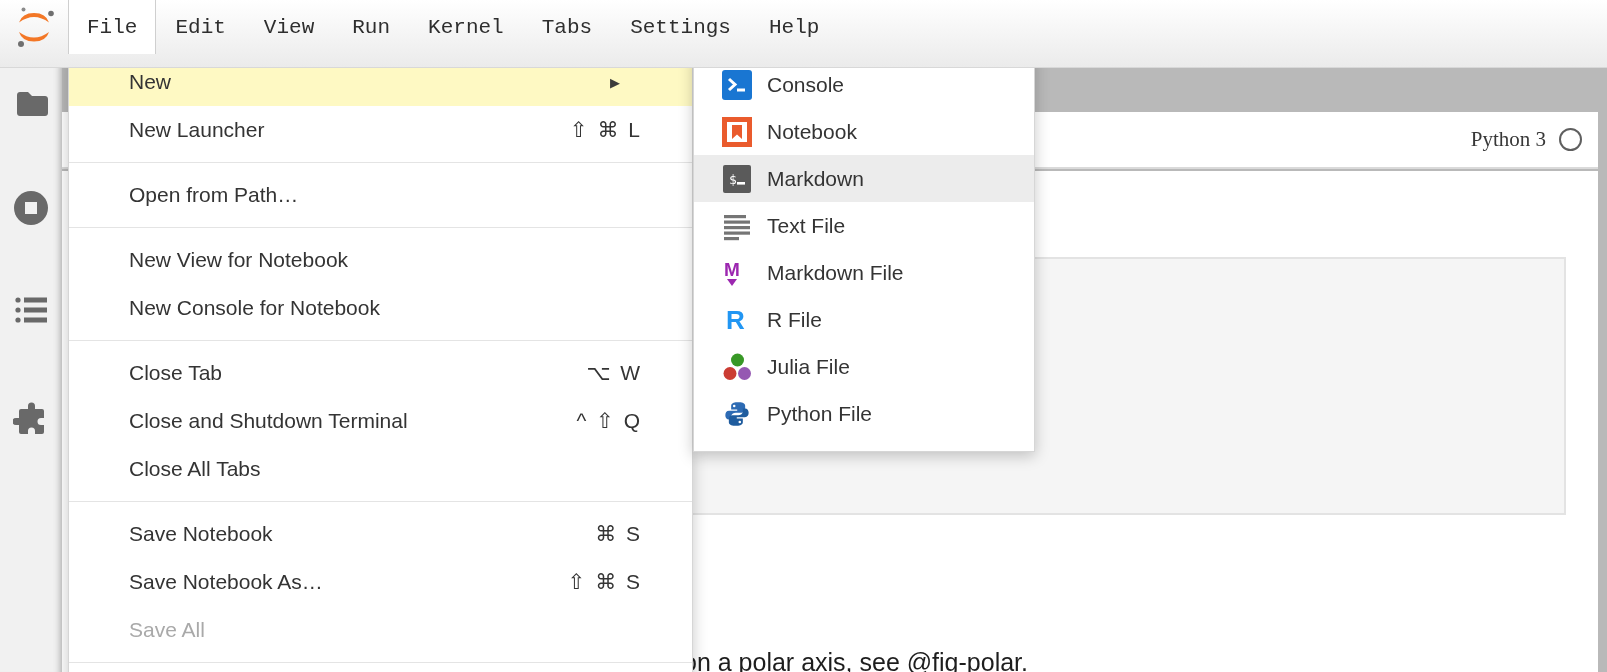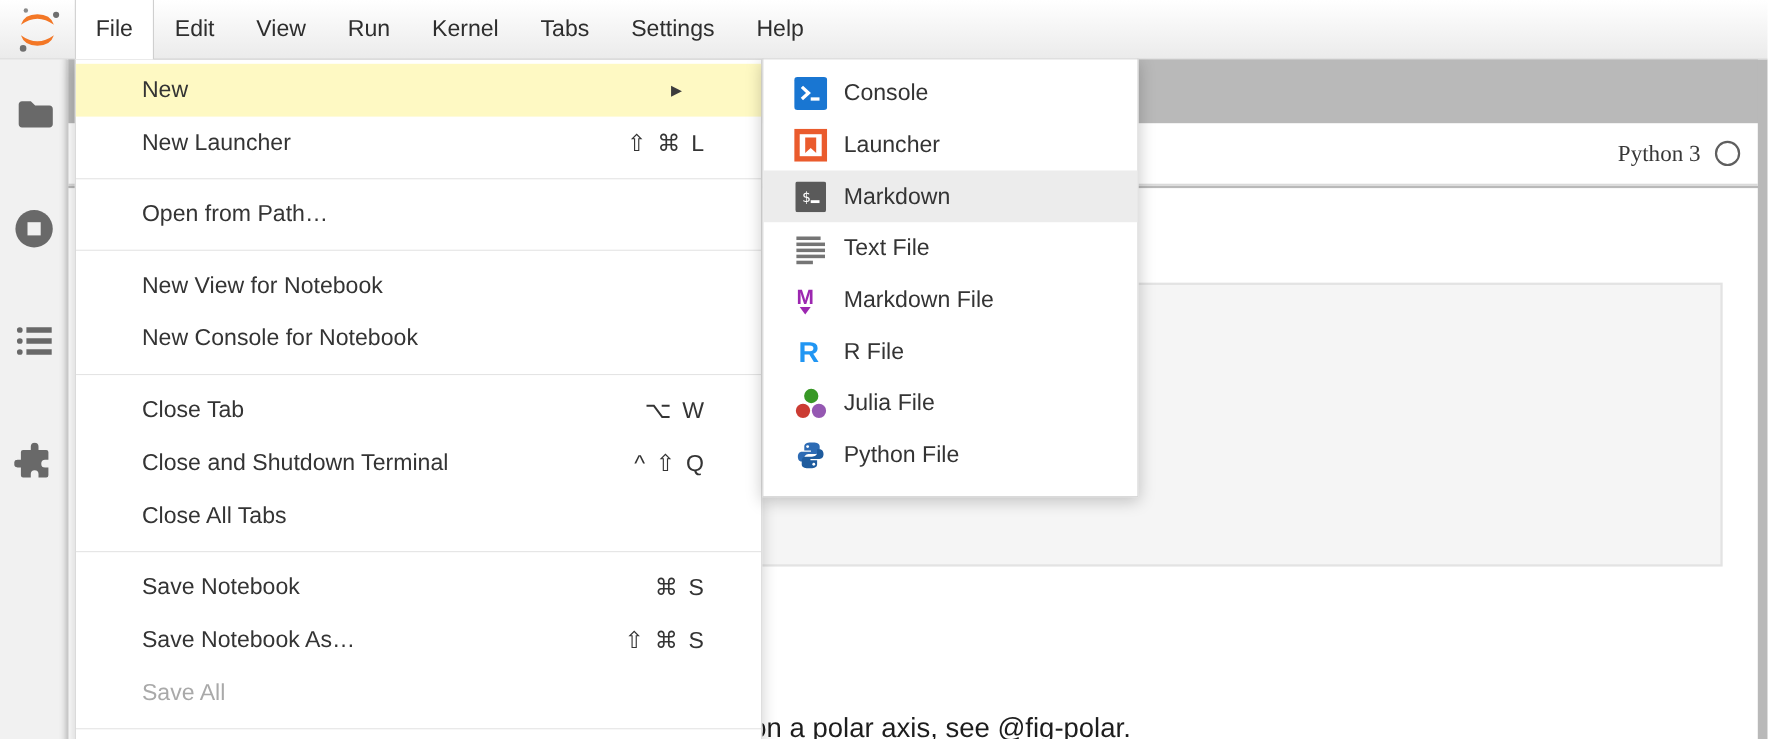--- a/index.html
+++ b/index.html
@@ -15,22 +15,22 @@
                 border-bottom:2px solid #dadada; display:flex; align-items:center;
                 justify-content:flex-end; padding-right:16px; gap:13px; }
   .kernel-name { font-size:21px; color:#383838;font-family:Liberation Serif, serif; }
   .kernel-status { width:23px; height:23px; border:2.5px solid #5f5f5f; border-radius:50%; background:#fff; }
   .nb-content { position:absolute; left:0; top:117px; width:100%; height:501px; background:#ffffff; }
   .nb-cell { position:absolute; left:26px; top:86px; width:1478px; height:258px;
              background:#f5f5f5; border:2px solid #e3e3e3; }
   .md-text { position:absolute; left:621px; top:477px; font-size:25px; color:#1d1d1d; white-space:nowrap; }
 
   
-  .menubar { position:absolute; left:0; top:0; width:1607px; height:54px;
-             background:linear-gradient(#ffffff,#ebebeb); border-bottom:1px solid #d8d8d8; z-index:30; }
+  .menubar { position:absolute; left:0; top:0; width:1607px; height:68px;
+             background:linear-gradient(#ffffff,#ebebeb); border-bottom:1px solid #d8d8d8; z-index:30;font-family:Liberation Mono, monospace; }
   .logo { position:absolute; left:12px; top:5px; width:44px; height:44px; }
   .menubar-items { position:absolute; left:68px; top:0; height:54px; display:flex; }
   .mb-item { height:54px; display:flex; align-items:center; padding:12px 19px;
              font-size:21px; color:#2e2e2e; cursor:default; }
   .mb-item.active { background:#ffffff; border-left:1px solid #cfcfcf; border-right:1px solid #cfcfcf;
                     padding:0 18px; }
 
   
   .menu-panel { position:absolute; background:#ffffff; z-index:20;
                 box-shadow:0 4px 14px rgba(0,0,0,0.22); border:1px solid #d6d6d6; }
@@ -189,21 +189,21 @@
       </span>
       <span class="sm-label">Console</span>
     </div>
     <div class="sm-row">
       <span class="sm-icon">
         <svg width="30" height="30" viewBox="0 0 30 30">
             <rect x="2.5" y="2.5" width="25" height="25" fill="#fff" stroke="#ea5b2d" stroke-width="5"></rect>
             <path d="M10 8h10v14l-5-4.5L10 22z" fill="#ea5b2d"></path>
           </svg>
       </span>
-      <span class="sm-label">Launcher</span>
+      <span class="sm-label">Notebook</span>
     </div>
     <div class="sm-row hl">
       <span class="sm-icon">
         <svg width="28" height="28" viewBox="0 0 28 28">
             <rect width="28" height="28" rx="2" fill="#5a5a5a"></rect>
             <text x="6" y="19" font-family="DejaVu Sans Mono, monospace" font-size="13" fill="#fff">$</text>
             <rect x="14" y="17" width="8" height="2.6" fill="#fff"></rect>
           </svg>
       </span>
       <span class="sm-label">Markdown</span>

